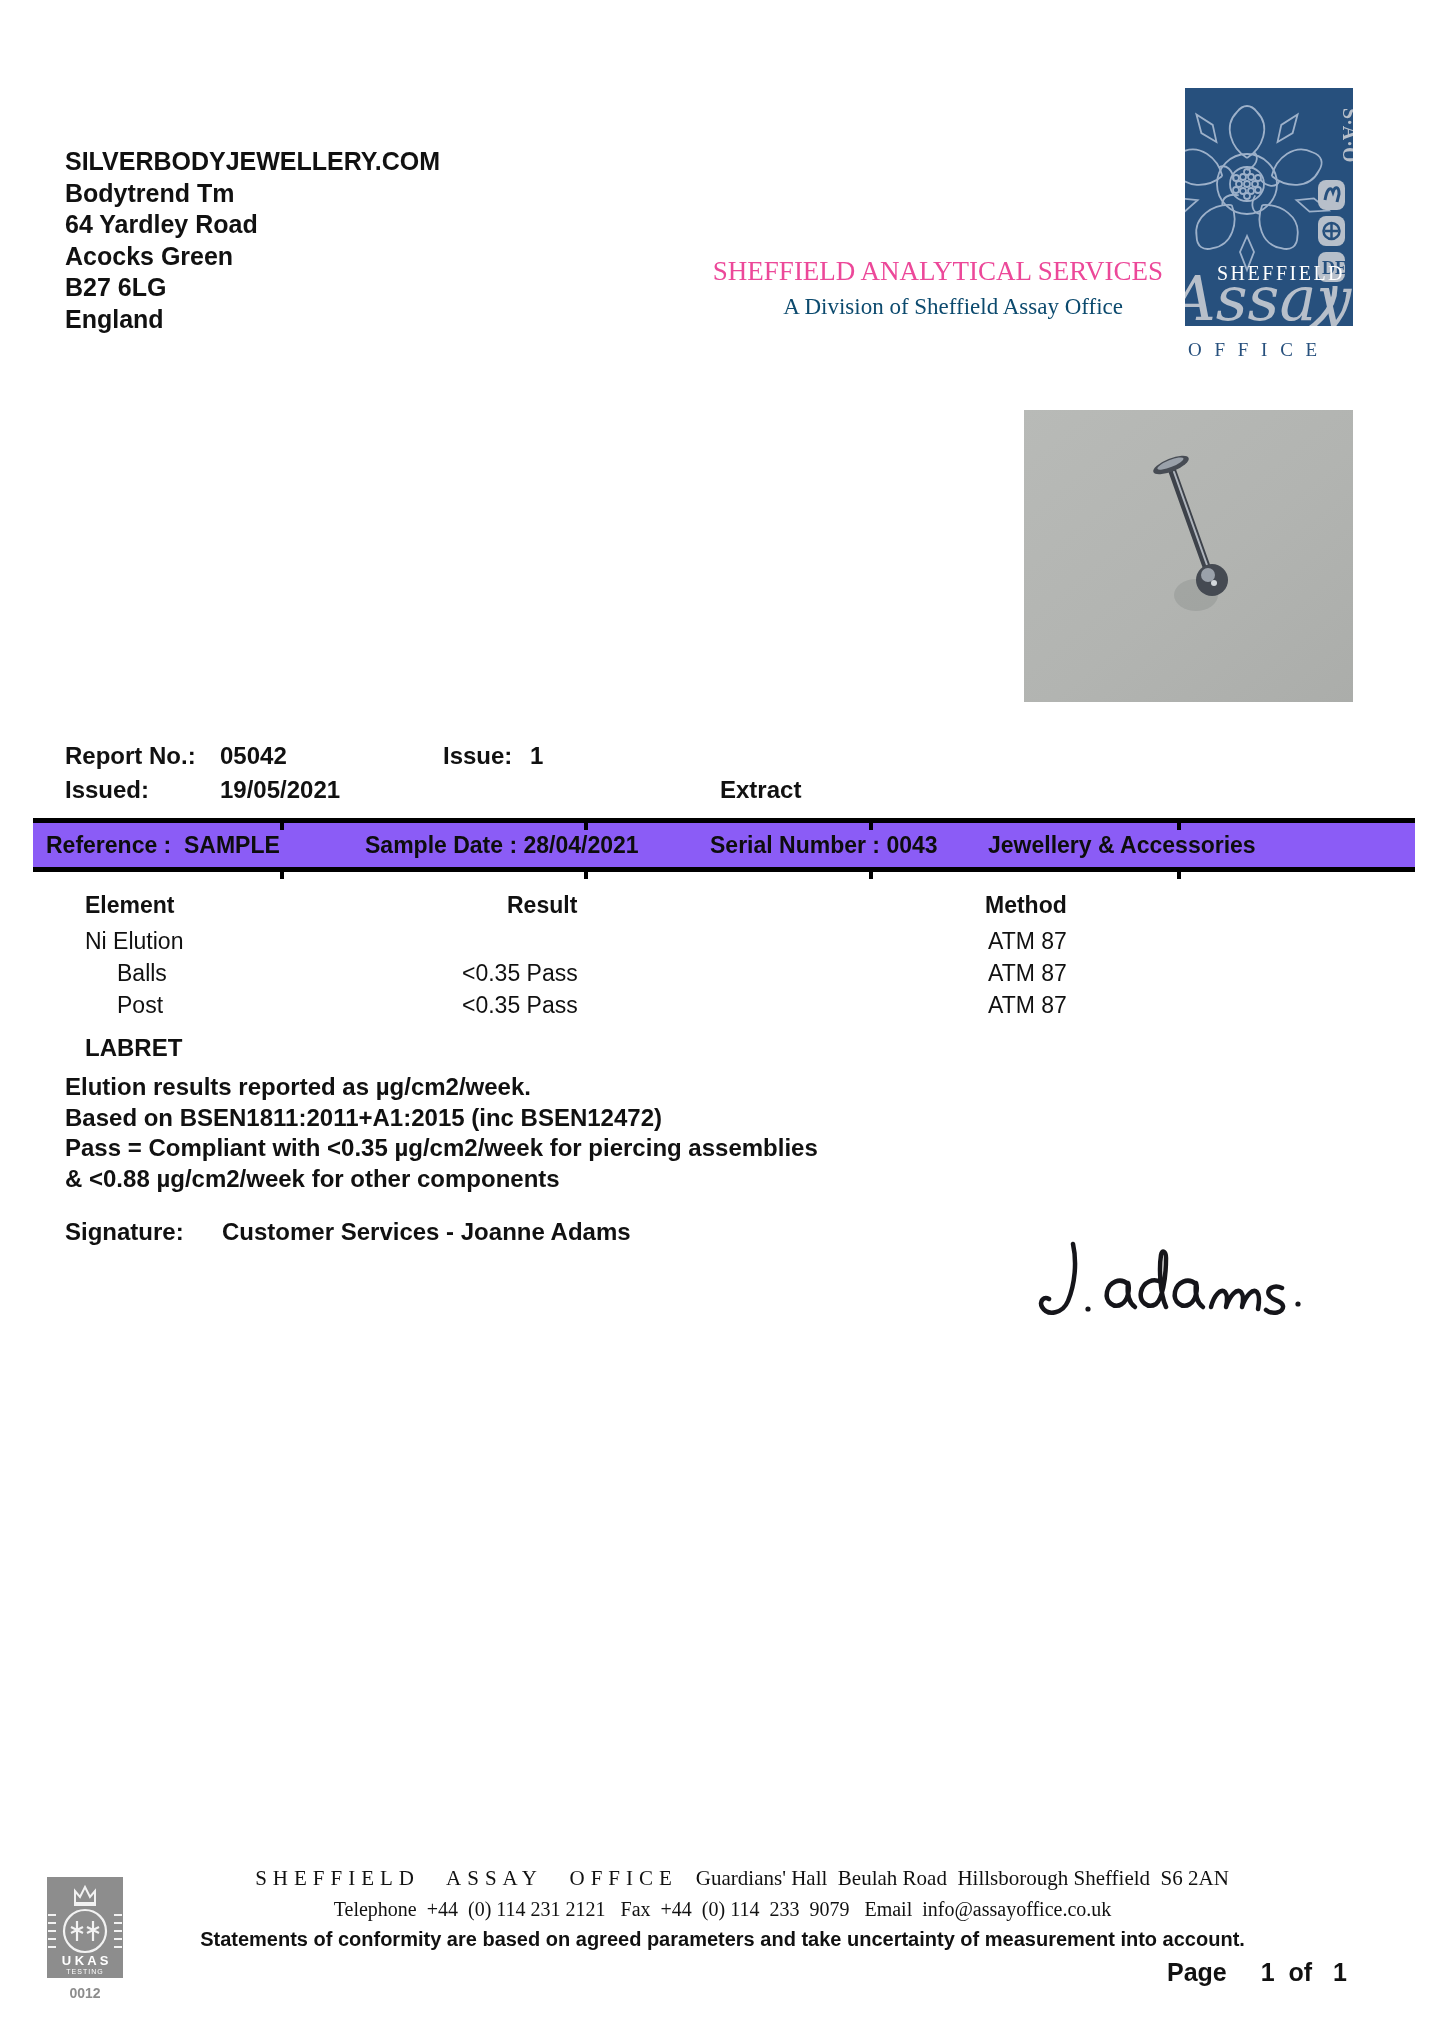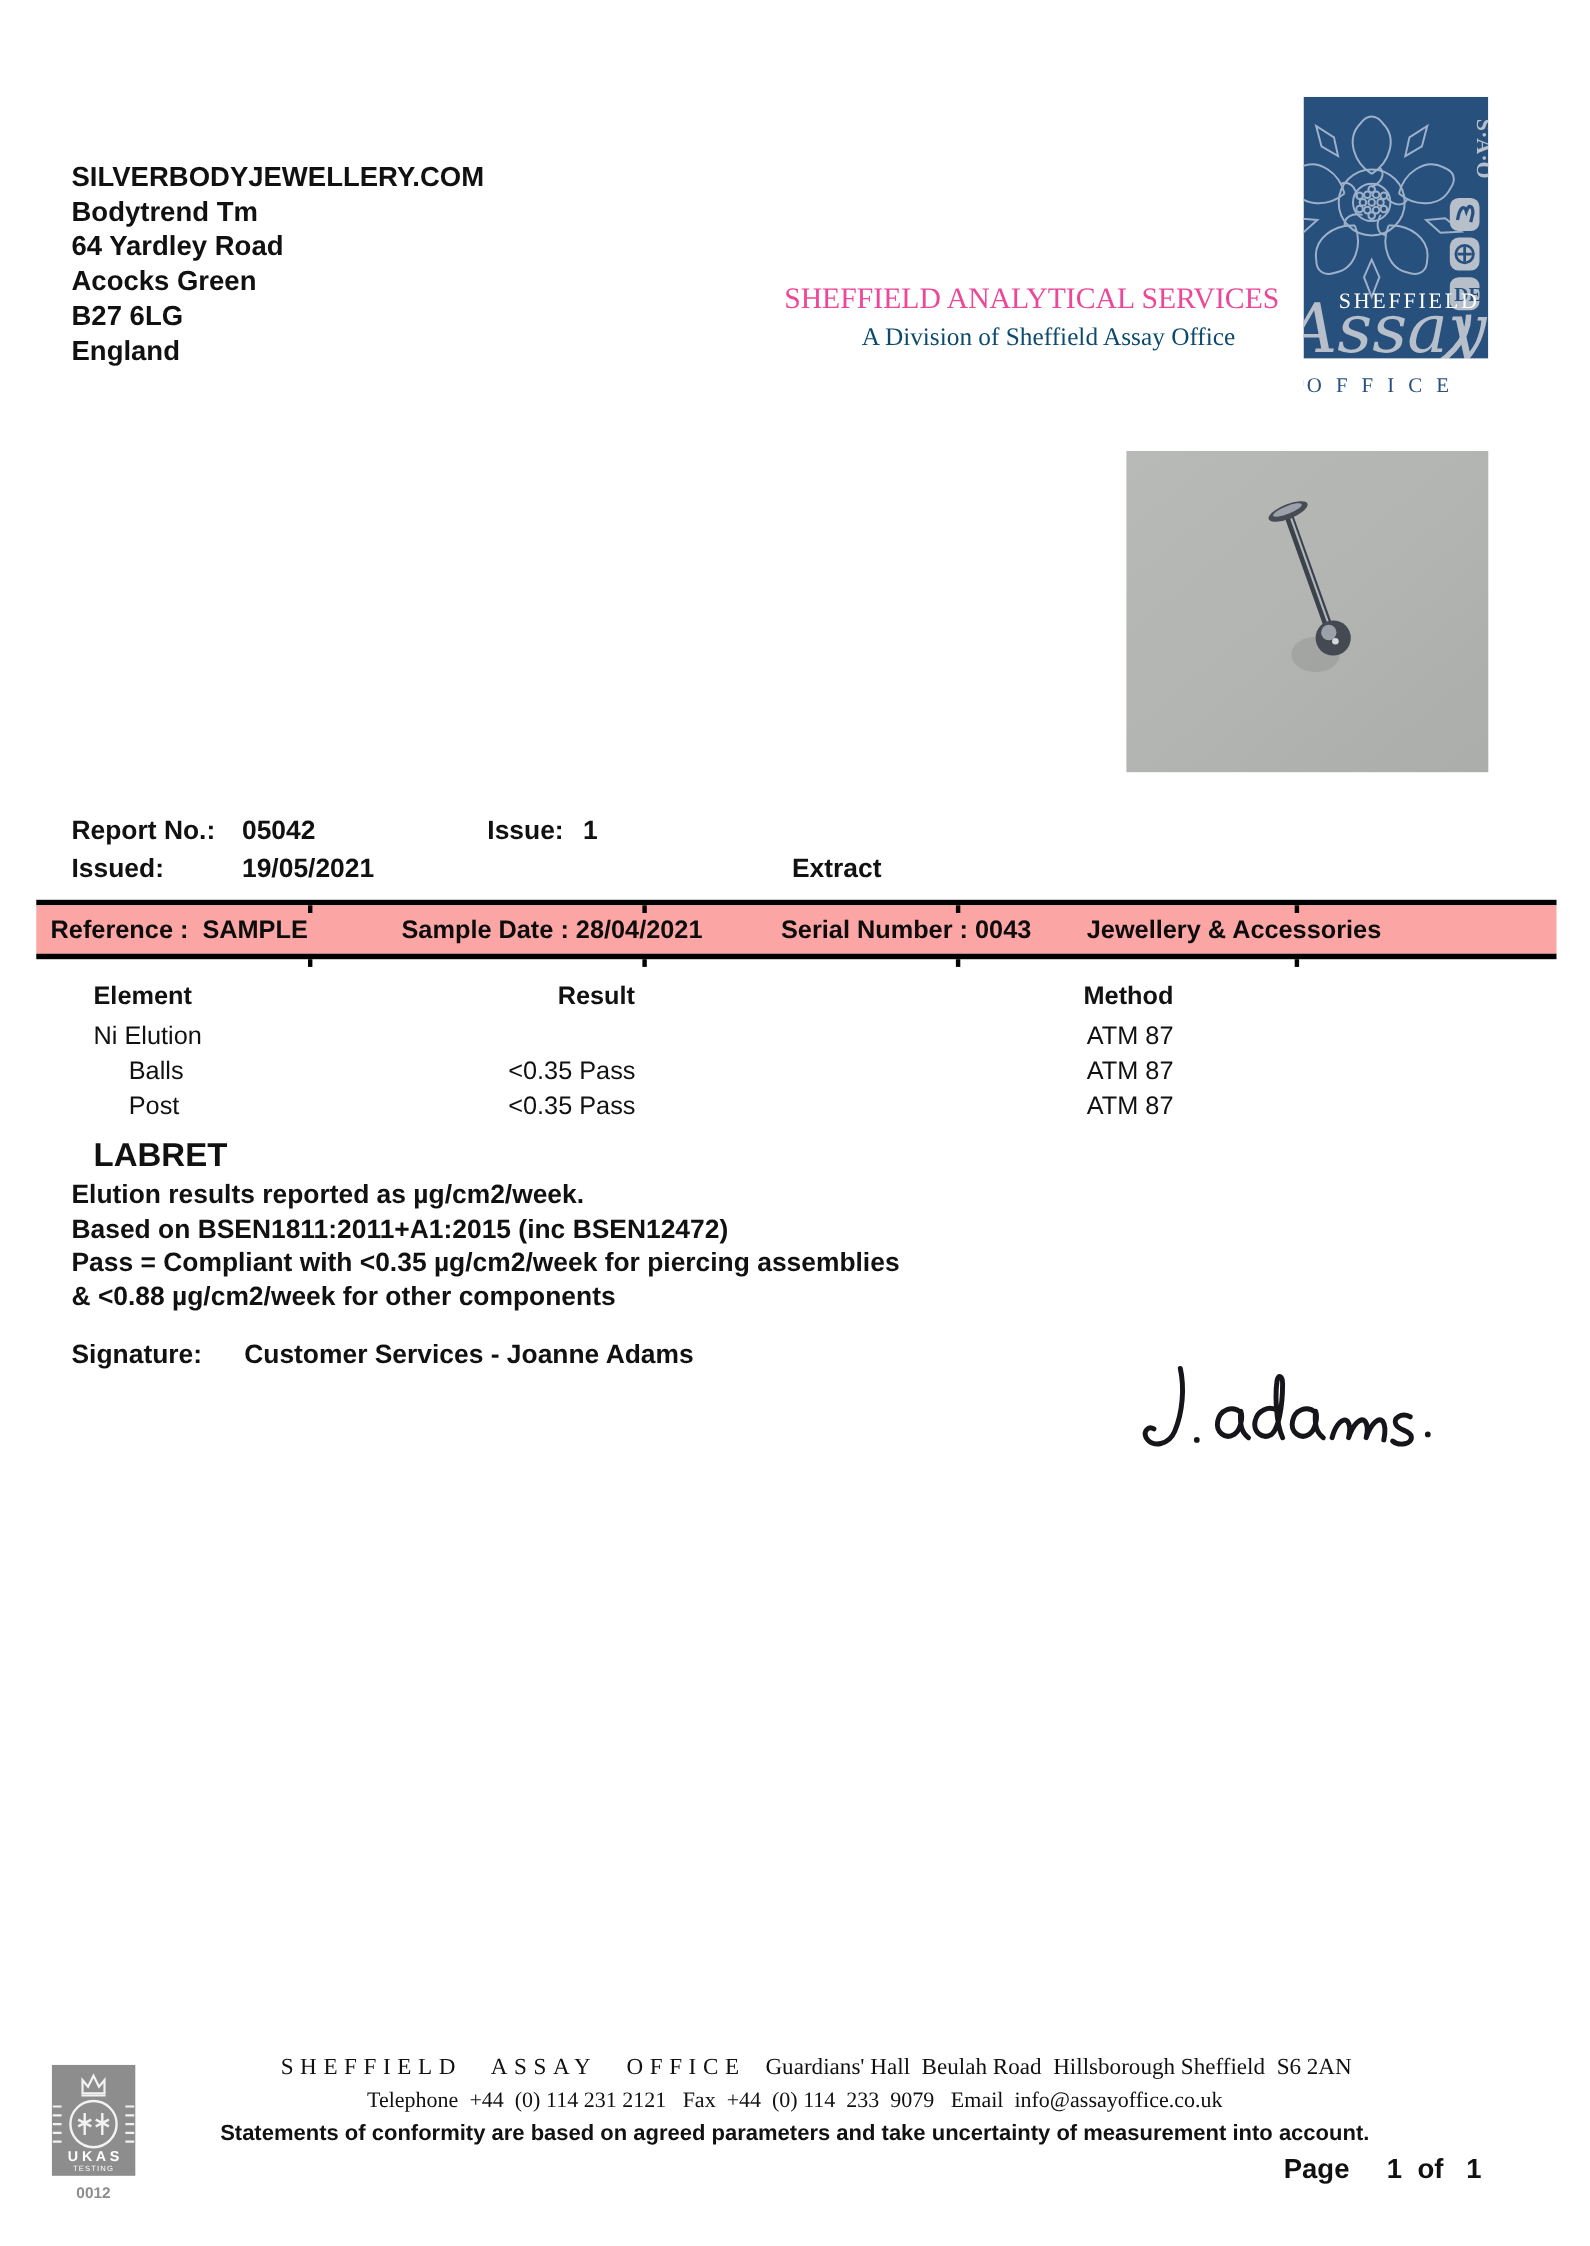--- a/index.html
+++ b/index.html
@@ -26,33 +26,33 @@
   .rl{font-size:24px;font-weight:bold;}
   #r-no-l{left:65px;top:742px;}   #r-no-v{left:220px;top:742px;}
   #r-is-l{left:443px;top:742px;}  #r-is-v{left:530px;top:742px;}
   #r-id-l{left:65px;top:776px;}   #r-id-v{left:220px;top:776px;}
   #r-ext{left:720px;top:776px;}
 
   
   .rule{left:33px;width:1382px;background:#000;}
   #rule-top{top:818px;height:5px;}
   #rule-bot{top:867px;height:5px;}
-  #refbar{left:33px;top:823px;width:1382px;height:44px;background:#fca5a5;}
+  #refbar{left:33px;top:823px;width:1382px;height:44px;background:#8b5cf6;}
   #refbar span{position:absolute;top:0;line-height:44px;font-size:23px;font-weight:bold;color:#0d0d0d;}
   #rb-ref-l{left:13px;} #rb-ref-v{left:151px;} #rb-date{left:332px;} #rb-ser{left:677px;} #rb-cat{left:955px;}
   .tick{position:absolute;width:4px;height:7px;background:#000;}
 
   
   .th{font-size:23px;font-weight:bold;}
   .td{font-size:23px;}
   #th-el{left:85px;top:892px;} #th-re{left:507px;top:892px;} #th-me{left:985px;top:892px;}
   #r0-el{left:85px;top:928px;}  #r0-me{left:988px;top:928px;}
   #r1-el{left:117px;top:960px;} #r1-re{left:462px;top:960px;} #r1-me{left:988px;top:960px;}
   #r2-el{left:117px;top:992px;} #r2-re{left:462px;top:992px;} #r2-me{left:988px;top:992px;}
-  #item-name{left:85px;top:1034px;font-size:30px;font-weight:bold;}
+  #item-name{left:85px;top:1034px;font-size:24px;font-weight:bold;}
 
   
   #notes{left:65px;top:1072px;font-size:24px;font-weight:bold;line-height:30.5px;}
 
   
   #sig-l{left:65px;top:1218px;font-size:24px;font-weight:bold;}
   #sig-v{left:222px;top:1218px;font-size:24px;font-weight:bold;}
   #sig-scribble{left:1015px;top:1222px;width:300px;height:120px;}
 
   

